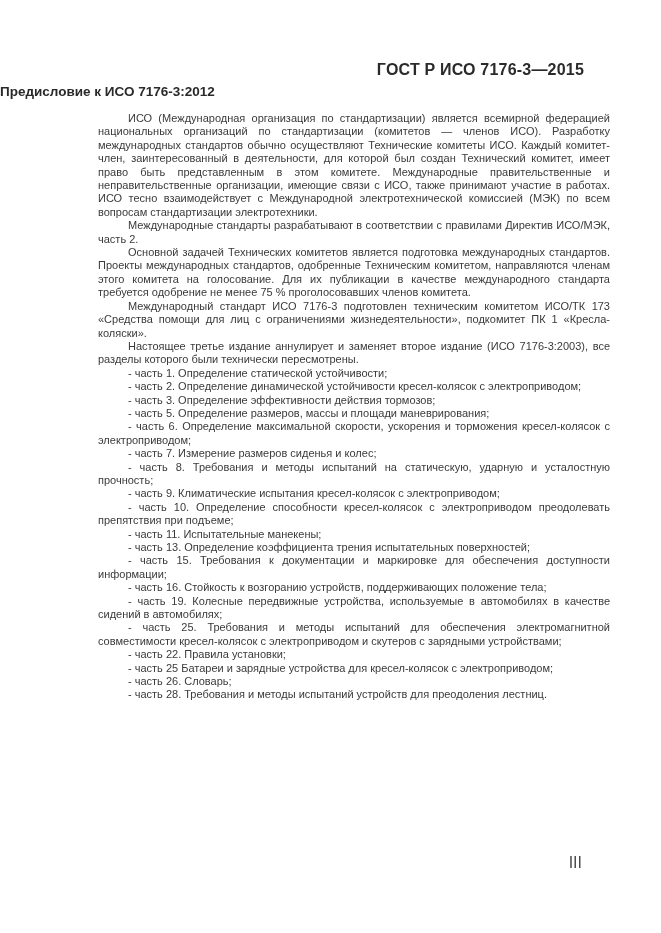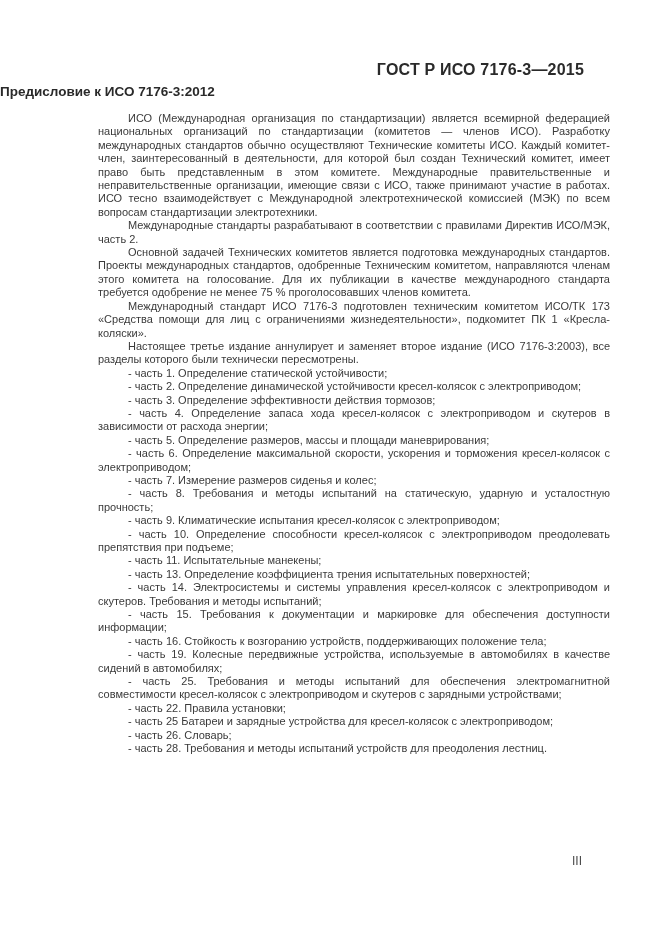--- a/index.html
+++ b/index.html
@@ -48,21 +48,21 @@
   }
   .doc-body p {
     margin: 0;
     padding: 0;
     text-indent: 30px;
   }
   .page-number {
     position: absolute;
     top: 854px;
     right: 79px;
-    font-size: 12px;
+    font-size: 16px;
     color: #4a4a4a;
   }
 </style>
 </head>
 <body>
 
 <div class="page">
 
   <div class="doc-header">ГОСТ Р ИСО 7176-3—2015</div>
 
@@ -70,30 +70,28 @@
 
   <div class="doc-body">
     <p>ИСО (Международная организация по стандартизации) является всемирной федерацией национальных организаций по стандартизации (комитетов — членов ИСО). Разработку международных стандартов обычно осуществляют Технические комитеты ИСО. Каждый комитет-член, заинтересованный в деятельности, для которой был создан Технический комитет, имеет право быть представленным в этом комитете. Международные правительственные и неправительственные организации, имеющие связи с ИСО, также принимают участие в работах. ИСО тесно взаимодействует с Международной электротехнической комиссией (МЭК) по всем вопросам стандартизации электротехники.</p>
     <p>Международные стандарты разрабатывают в соответствии с правилами Директив ИСО/МЭК, часть 2.</p>
     <p>Основной задачей Технических комитетов является подготовка международных стандартов. Проекты международных стандартов, одобренные Техническим комитетом, направляются членам этого комитета на голосование. Для их публикации в качестве международного стандарта требуется одобрение не менее 75 % проголосовавших членов комитета.</p>
     <p>Международный стандарт ИСО 7176-3 подготовлен техническим комитетом ИСО/ТК 173 «Средства помощи для лиц с ограничениями жизнедеятельности», подкомитет ПК 1 «Кресла-коляски».</p>
     <p>Настоящее третье издание аннулирует и заменяет второе издание (ИСО 7176-3:2003), все разделы которого были технически пересмотрены.</p>
     <p>- часть 1. Определение статической устойчивости;</p>
     <p>- часть 2. Определение динамической устойчивости кресел-колясок с электроприводом;</p>
     <p>- часть 3. Определение эффективности действия тормозов;</p>
-    <p>- часть 4. Определение запаса хода кресел-колясок с электроприводом и скутеров в зависимости от расхода энергии;</p>
     <p>- часть 5. Определение размеров, массы и площади маневрирования;</p>
     <p>- часть 6. Определение максимальной скорости, ускорения и торможения кресел-колясок с электроприводом;</p>
     <p>- часть 7. Измерение размеров сиденья и колес;</p>
     <p>- часть 8. Требования и методы испытаний на статическую, ударную и усталостную прочность;</p>
     <p>- часть 9. Климатические испытания кресел-колясок с электроприводом;</p>
     <p>- часть 10. Определение способности кресел-колясок с электроприводом преодолевать препятствия при подъеме;</p>
     <p>- часть 11. Испытательные манекены;</p>
     <p>- часть 13. Определение коэффициента трения испытательных поверхностей;</p>
-    <p>- часть 14. Электросистемы и системы управления кресел-колясок с электроприводом и скутеров. Требования и методы испытаний;</p>
     <p>- часть 15. Требования к документации и маркировке для обеспечения доступности информации;</p>
     <p>- часть 16. Стойкость к возгоранию устройств, поддерживающих положение тела;</p>
     <p>- часть 19. Колесные передвижные устройства, используемые в автомобилях в качестве сидений в автомобилях;</p>
     <p>- часть 25. Требования и методы испытаний для обеспечения электромагнитной совместимости кресел-колясок с электроприводом и скутеров с зарядными устройствами;</p>
     <p>- часть 22. Правила установки;</p>
     <p>- часть 25 Батареи и зарядные устройства для кресел-колясок с электроприводом;</p>
     <p>- часть 26. Словарь;</p>
     <p>- часть 28. Требования и методы испытаний устройств для преодоления лестниц.</p>
   </div>
 

